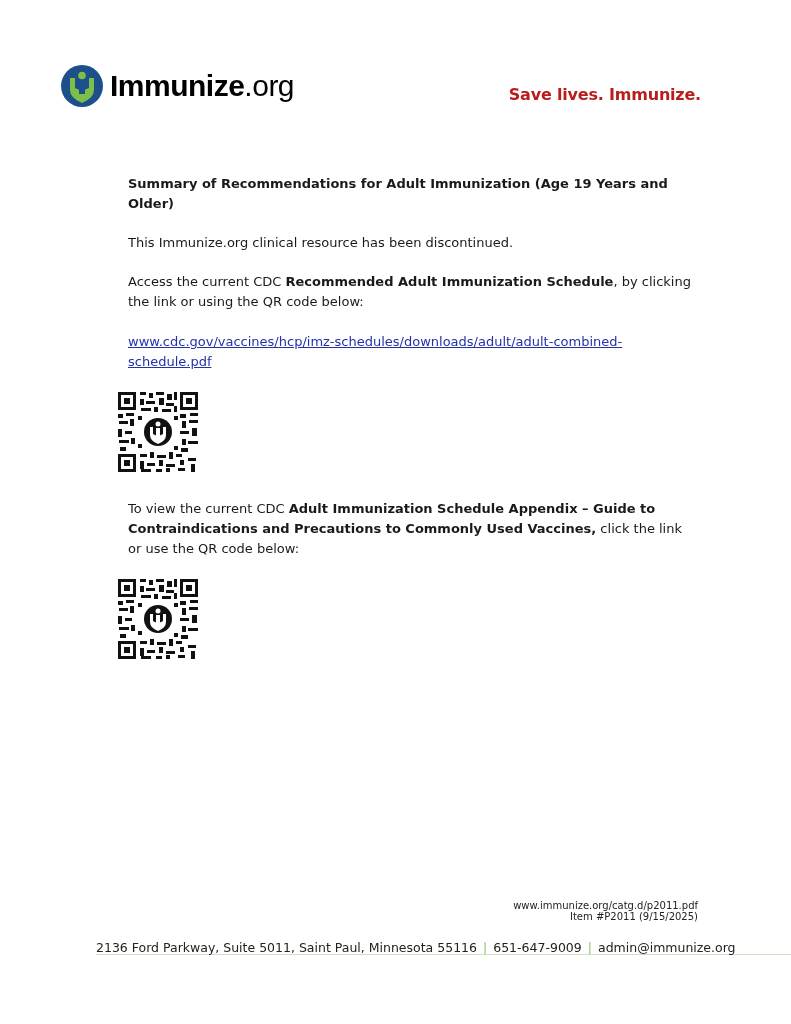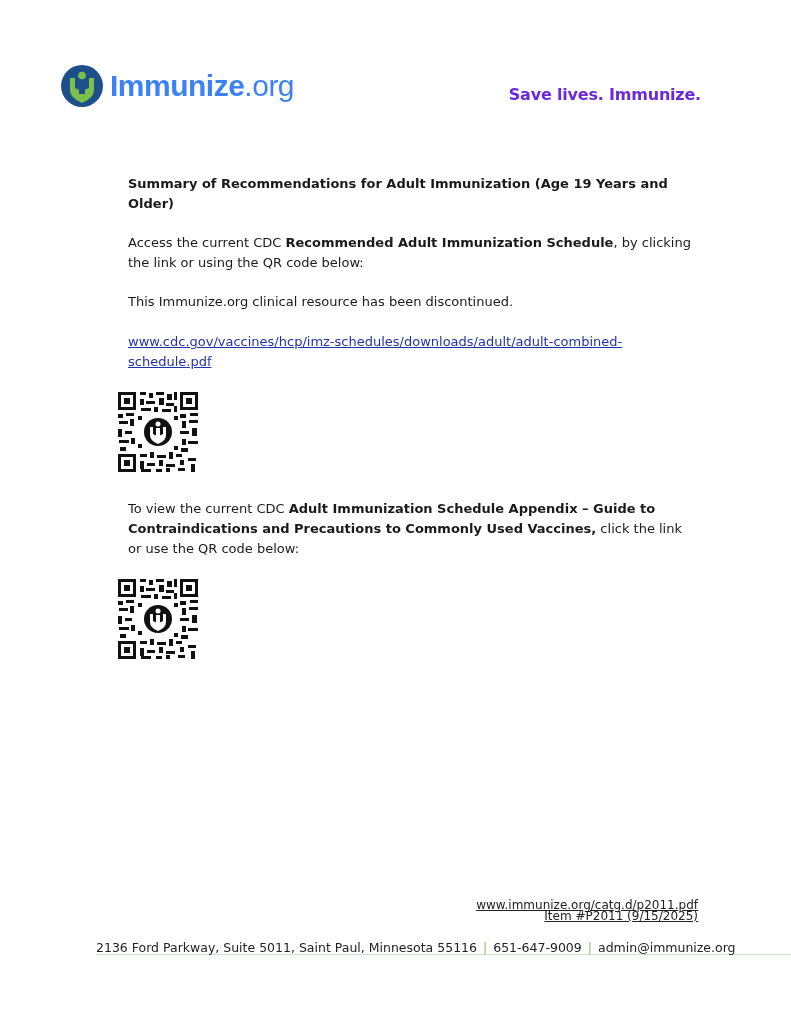--- a/index.html
+++ b/index.html
@@ -10,44 +10,44 @@
     }
     .logo {
       position: absolute; left: 60px; top: 64px;
       display: flex; align-items: center;
     }
     .logo-icon { width: 44px; height: 44px; display: block; }
     .logo-text {
       margin-left: 6px;
       font-family: "Liberation Sans", sans-serif;
       font-weight: bold; font-size: 30px; letter-spacing: -0.5px;
-      color: #3b82f6;
+      color: #000000;
     }
     .logo-text .tld { font-weight: normal; }
     .tagline {
       position: absolute; right: 90px; top: 85px;
       font-family: "DejaVu Sans", sans-serif;
-      font-size: 16px; font-weight: bold; color: #6d28d9;
+      font-size: 16px; font-weight: bold; color: #b91c1c;
       letter-spacing: -0.2px;
     }
     .content {
       position: absolute; left: 116px; top: 162px; width: 590px;
       font-family: "DejaVu Sans", sans-serif;
       font-size: 13px; line-height: 20px; color: #1a1a1a;
     }
     .content p { margin: 12px; }
     .title { font-weight: bold; font-size: 13px; }
     .mt1 { margin-top: 19px !important; }
     .mt2 { margin-top: 20px !important; }
     a.link { color: #2233aa; text-decoration: underline; font-size: 13px; }
     .qr { display: block; width: 84px; height: 84px; margin-top: 18px; }
     .item-info {
       position: absolute; right: 93px; top: 900px;
       font-family: "DejaVu Sans", sans-serif;
-      font-size: 12px; line-height: 11px; text-align: right; color: #222; text-decoration: underline;
+      font-size: 10px; line-height: 11px; text-align: right; color: #222;
     }
     .footer-line {
       position: absolute; left: 96px; right: 0px; top: 954px;
       height: 1px; background: #cfe3c4;
     }
     .footer {
       position: absolute; left: 96px; top: 940px;
       font-family: "DejaVu Sans", sans-serif;
       font-size: 12.5px; color: #222; white-space: nowrap;
     }
@@ -142,25 +142,25 @@
     <rect x="20.5" y="18" width="3" height="11" fill="#7cc04b" opacity="0"></rect>
     <circle cx="22" cy="11.5" r="3.8" fill="#7cc04b"></circle>
   </svg>
   <span class="logo-text"><span>Immunize</span><span class="tld">.org</span></span>
 </div>
 
 <div class="tagline">Save lives. Immunize.</div>
 
 <div class="content">
   <p class="title">Summary of Recommendations for Adult Immunization (Age 19 Years and Older)</p>
+  <p class="mt1">This Immunize.org clinical resource has been discontinued.</p>
+
   <p class="mt1">
     <span>Access the current CDC </span><b>Recommended Adult Immunization Schedule</b><span>, by clicking the link or using the QR code below:</span>
   </p>
-
-  <p class="mt1">This Immunize.org clinical resource has been discontinued.</p>
   <p class="mt2"><a class="link" href="#">www.cdc.gov/vaccines/hcp/imz-schedules/downloads/adult/adult-combined-schedule.pdf</a></p>
   <svg class="qr" viewBox="0 0 84 84">
       <use href="#qrpattern"></use>
     </svg>
 
   <p style="margin-top:25px">
     <span>To view the current CDC </span><b>Adult Immunization Schedule  Appendix – Guide to Contraindications and Precautions to Commonly Used Vaccines,</b><span> click the link or use the QR code below:</span>
   </p>
   <svg class="qr" viewBox="0 0 84 84">
       <use href="#qrpattern"></use>

